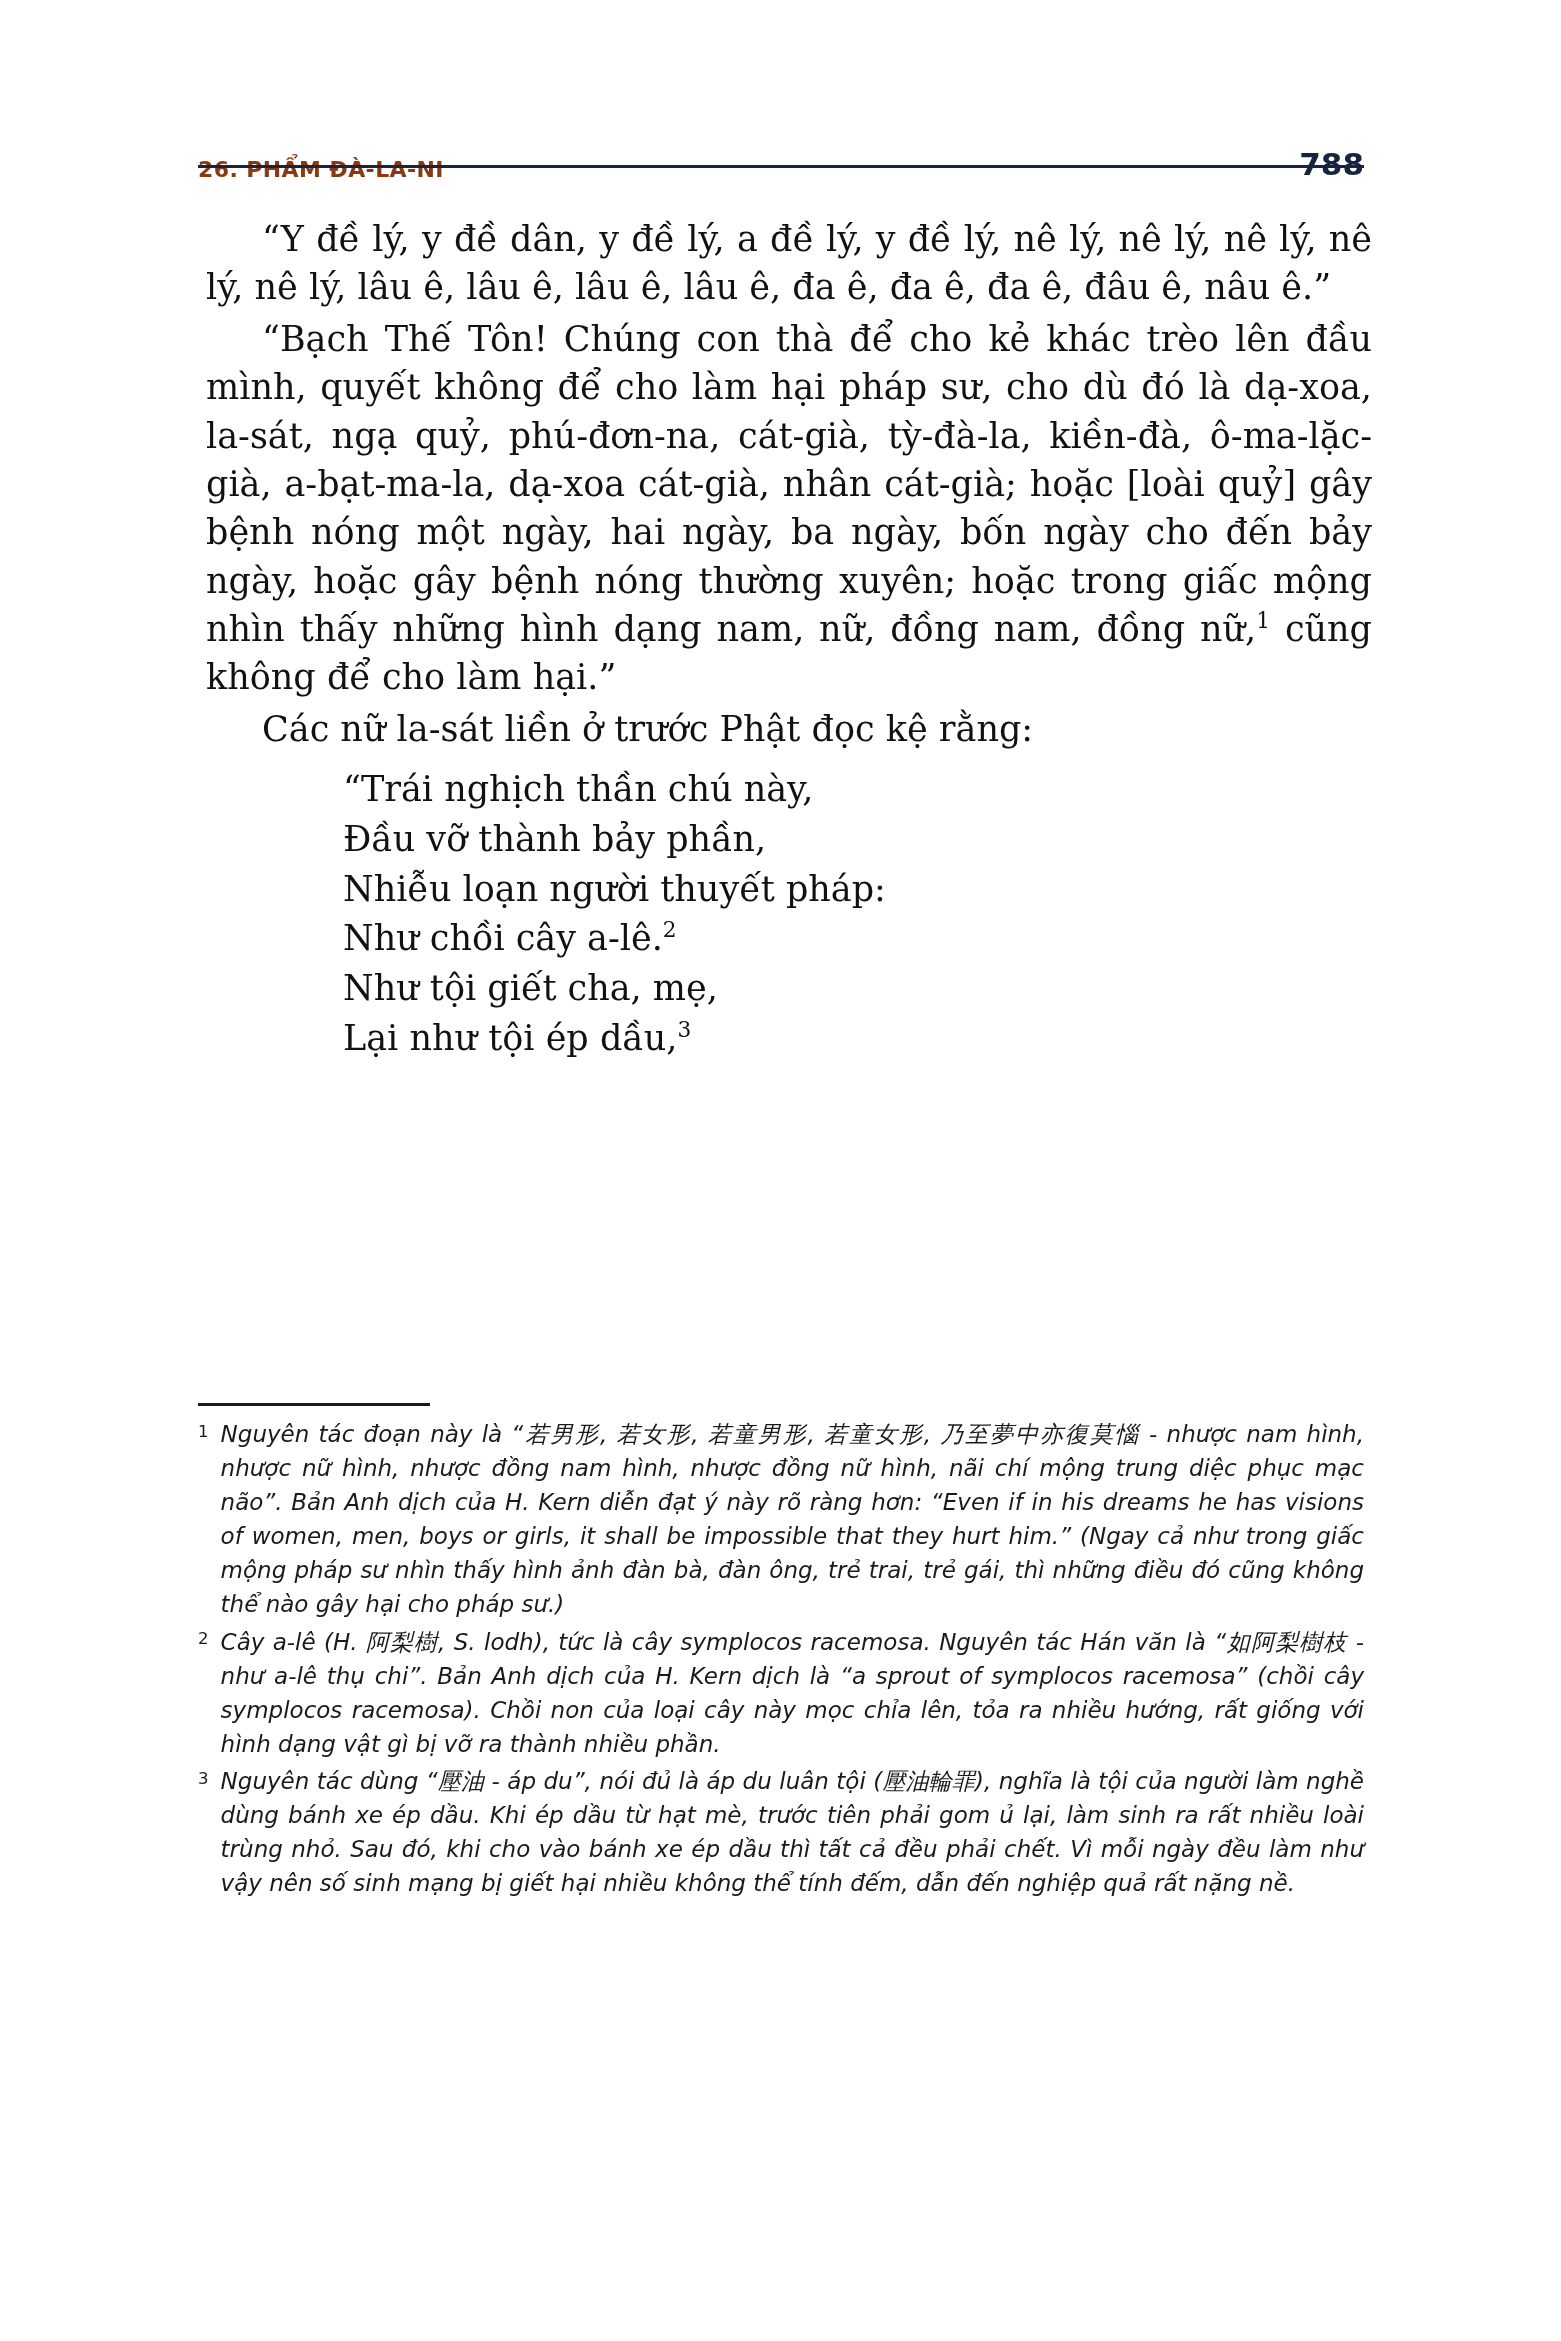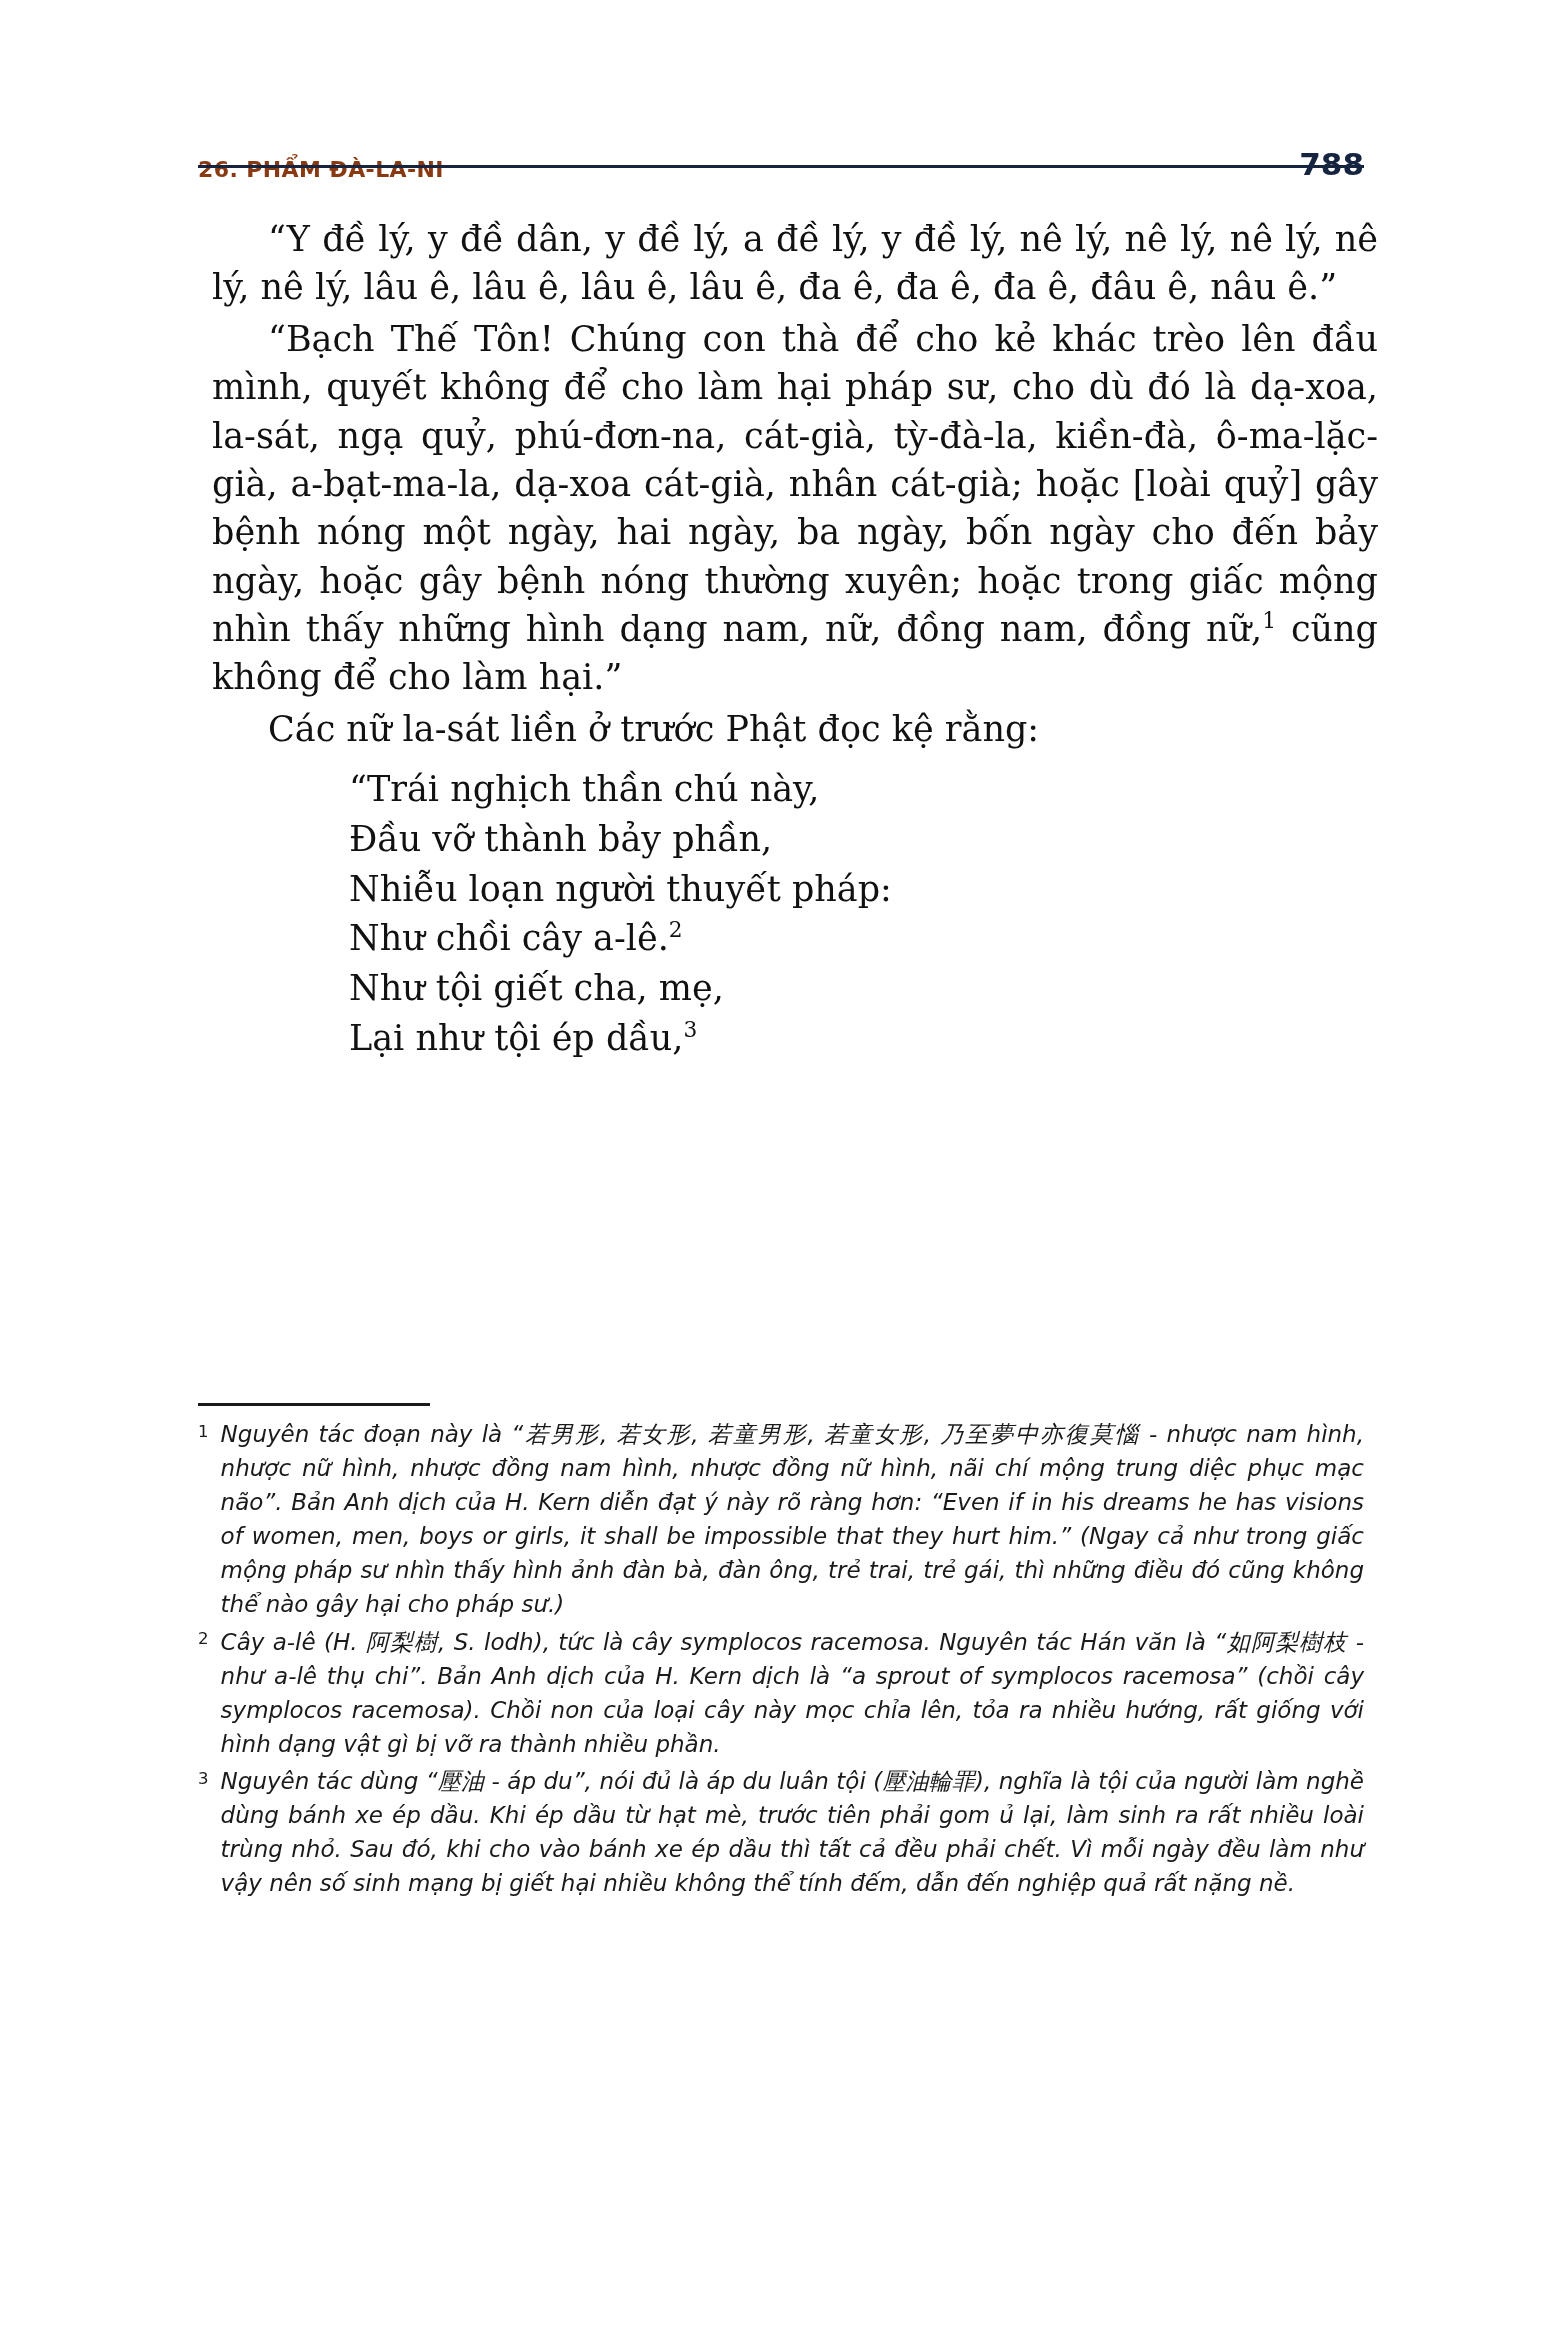--- a/index.html
+++ b/index.html
@@ -50,21 +50,21 @@
     position: absolute;
     left: 198px;
     top: 165px;
     width: 1166px;
     height: 2.6px;
     background: #16243f;
   }
   
   .body-area {
     position: absolute;
-    left: 212px;
+    left: 206px;
     top: 215px;
     width: 1166px;
   }
   p.para {
     margin: 0 0 3.5px 0;
     font-family: "DejaVu Serif", serif;
     font-size: 35px;
     line-height: 1.38;
     text-align: justify;
     text-justify: inter-word;

